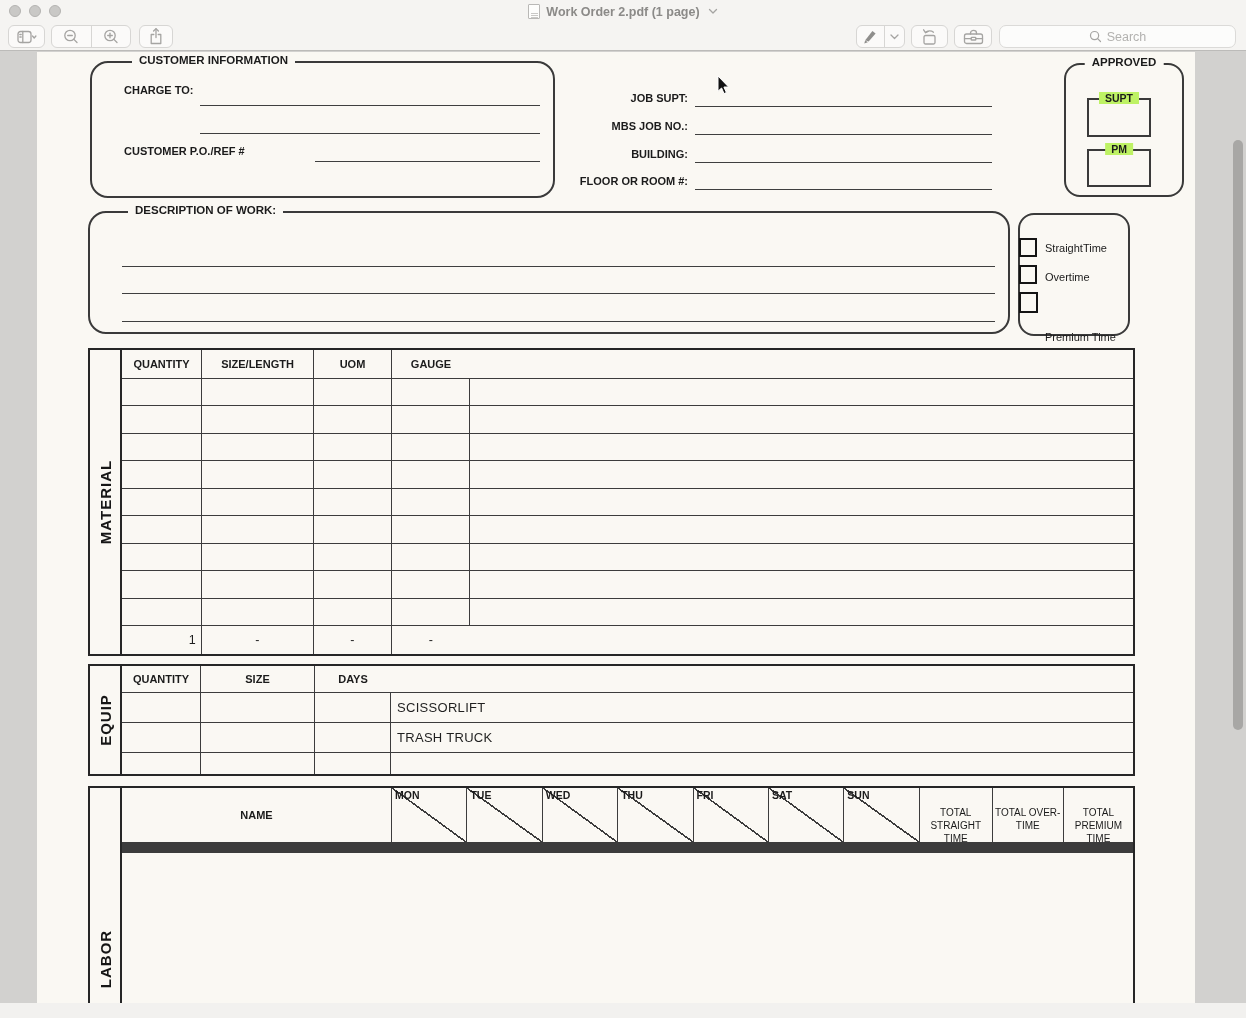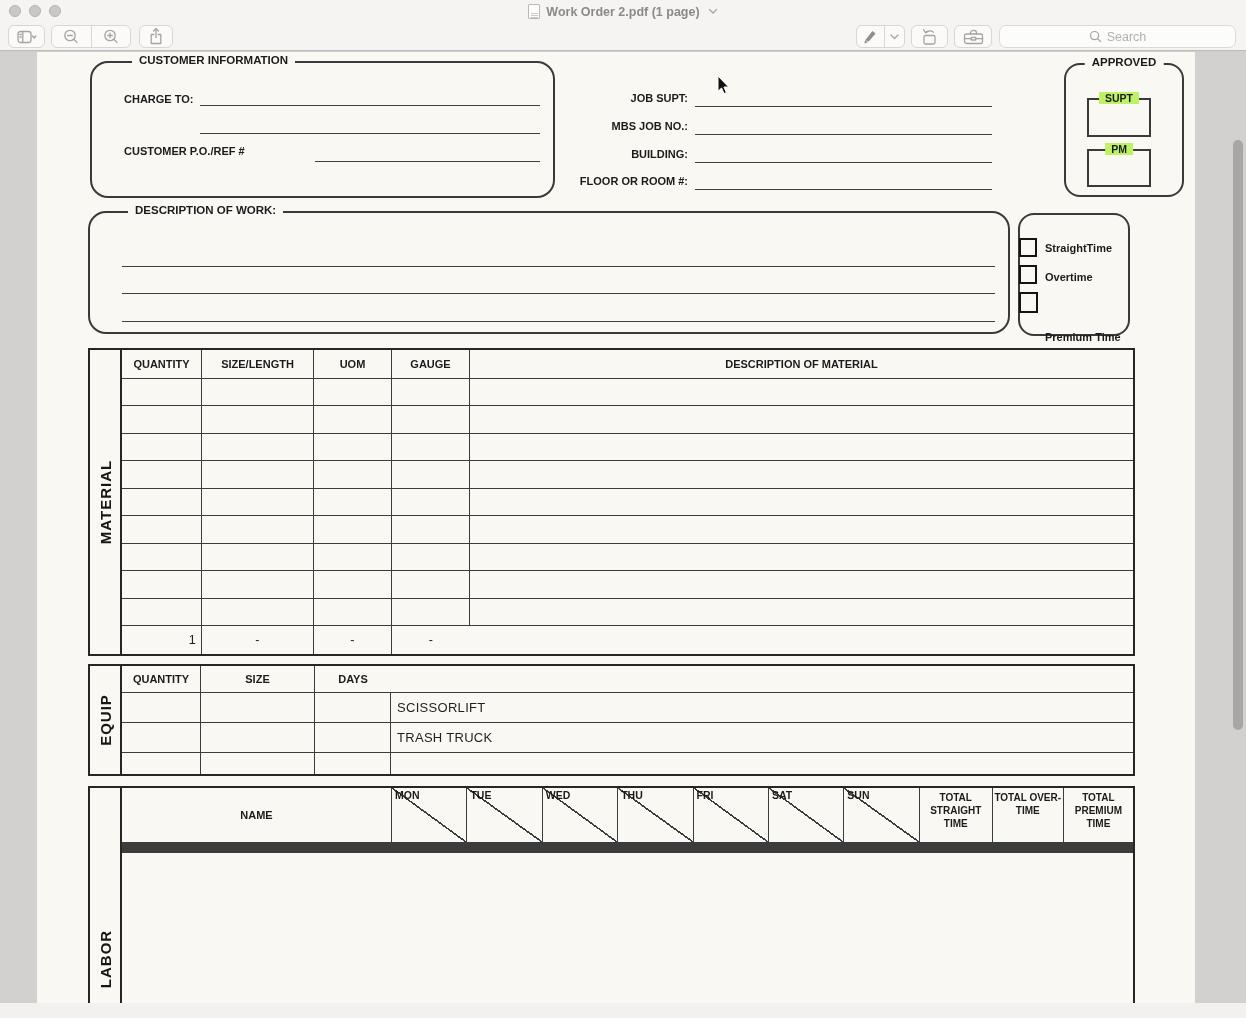--- a/index.html
+++ b/index.html
@@ -67,25 +67,25 @@
   .lc-ta{width:73px;flex:none}.lc-tb{width:71px;flex:none}.lc-tc{flex:1}
 
   .cell-text { font-size:13px; color:#1f1f1f; display:flex; align-items:center; padding-left:6px; letter-spacing:.3px; }
   .num-right { justify-content:flex-end; padding-right:5px; font-size:12.5px; }
   .dash-c { justify-content:center; padding:0; font-size:12.5px; }
 
   .diag { background-image:linear-gradient(to top right,
       transparent calc(50% - 0.8px), #3c3c3c calc(50% - 0.8px),
       #3c3c3c calc(50% + 0.8px), transparent calc(50% + 0.8px)); }
   .daylab { position:absolute; top:1px; left:3px; font-size:10.5px; font-weight:700; color:#1b1b1b; }
-  .tot-h { font-size:10px; font-weight:700; color:#1b1b1b; text-align:center; line-height:1.3;
-    display:flex; align-items:flex-start; justify-content:center; padding-top:3px; }
+  .tot-h { font-size:10px; font-weight:400; color:#1b1b1b; text-align:center; line-height:1.3;
+    display:flex; align-items:flex-start; justify-content:center; padding-top:18px; }
   .laborrow { height:29px; flex:none; }
 
-  .cb-label { position:absolute; font-size:11px; font-weight:700; color:#1b1b1b; white-space:nowrap; }
+  .cb-label { position:absolute; font-size:11px; font-weight:400; color:#1b1b1b; white-space:nowrap; }
 
   .cursor { position:absolute; z-index:20; }
 </style>
 </head>
 <body>
 
 <div class="window">
 
   <div class="chrome">
     <div class="traffic">
@@ -179,21 +179,21 @@
       <span class="search-ph">Search</span>
     </div>
   </div>
 
   <div class="content">
     <div class="page">
 
       <div class="fbox" style="left:53px; top:9px; width:465px; height:137px;">
         <span class="legend" style="left:40px;">CUSTOMER INFORMATION</span>
       </div>
-      <span class="flabel" style="left:87px; top:32px;margin-top:9px;">CHARGE TO:</span>
+      <span class="flabel" style="left:87px; top:32px;">CHARGE TO:</span>
       <div class="wline" style="left:163px; top:53px; width:340px;"></div>
       <div class="wline" style="left:163px; top:81px; width:340px;"></div>
       <span class="flabel" style="left:87px; top:93px;">CUSTOMER P.O./REF #</span>
       <div class="wline" style="left:278px; top:109px; width:225px;"></div>
 
       <span class="flabel" style="right:507px; top:40px;">JOB SUPT:</span>
       <div class="wline" style="left:658px; top:54px; width:297px;"></div>
       <span class="flabel" style="right:507px; top:68px;">MBS JOB NO.:</span>
       <div class="wline" style="left:658px; top:82px; width:297px;"></div>
       <span class="flabel" style="right:507px; top:96px;">BUILDING:</span>
@@ -229,21 +229,20 @@
       <div class="vtable" style="left:51px; top:296px; width:1047px; height:308px;">
         <div class="side">
           <span>MATERIAL</span>
         </div>
         <div class="tgrid">
           <div class="trow" style="height:29px; flex:none;">
             <div class="tc hdr mc-q">QUANTITY</div>
             <div class="tc hdr mc-s">SIZE/LENGTH</div>
             <div class="tc hdr mc-u">UOM</div>
             <div class="tc hdr mc-g">GAUGE</div>
-            <div class="tc hdr mc-d">DESCRIPTION OF MATERIAL</div>
           </div>
           <div class="genrows">
               <div class="trow">
                 <div class="tc mc-q"></div>
                 <div class="tc mc-s"></div>
                 <div class="tc mc-u"></div>
                 <div class="tc mc-g"></div>
                 <div class="tc mc-d"></div>
               </div>
               <div class="trow">

